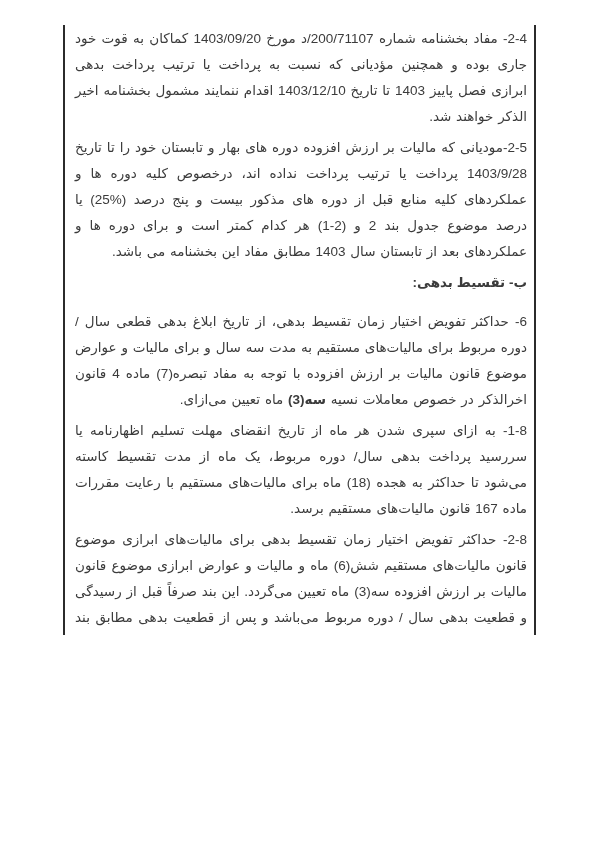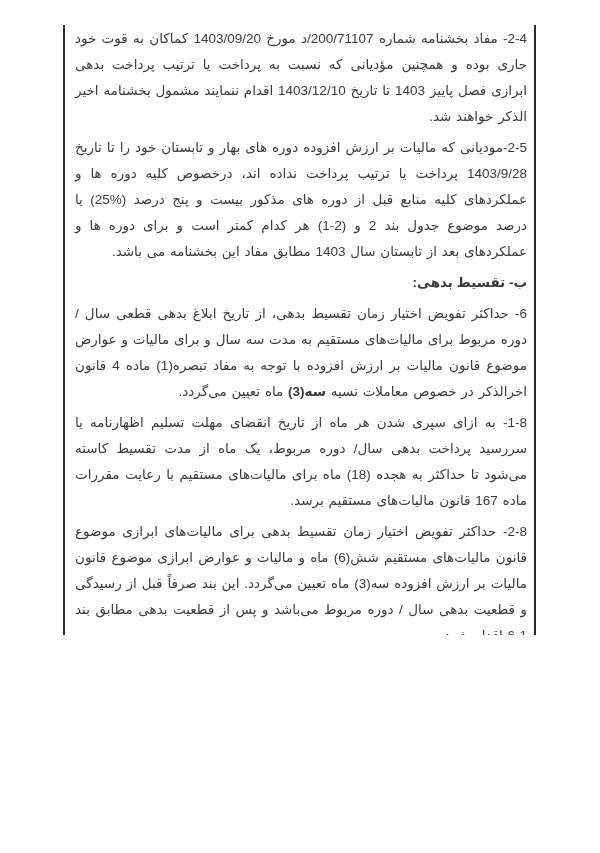--- a/index.html
+++ b/index.html
@@ -36,40 +36,40 @@
     margin: 0 0 5px 0;
     word-spacing: 1px;
   }
   .section-title {
     direction: rtl;
     text-align: right;
     font-size: 13.5px;
     line-height: 26px;
     color: #3b3b3b;
     font-weight: bold;
-    margin: 0 0 5px 0;
+    margin: 0 0 13px 0;
   }
   .hl {
     font-weight: bold;
   }
 </style>
 </head>
 <body>
 
 <div class="page">
   <div class="doc-frame">
 
     <p class="para">2-4- مفاد بخشنامه شماره 200/71107/د مورخ 1403/09/20 کماکان به قوت خود جاری بوده و همچنین مؤدیانی که نسبت به پرداخت یا ترتیب پرداخت بدهی ابرازی فصل پاییز 1403 تا تاریخ 1403/12/10 اقدام ننمایند مشمول بخشنامه اخیر الذکر خواهند شد.</p>
 
     <p class="para">2-5-مودیانی که مالیات بر ارزش افزوده دوره های بهار و تابستان خود را تا تاریخ 1403/9/28 پرداخت یا ترتیب پرداخت نداده اند، درخصوص کلیه دوره ها و عملکردهای کلیه منابع قبل از دوره های مذکور بیست و پنج درصد (%25) یا درصد موضوع جدول بند 2 و (2-1) هر کدام کمتر است و برای دوره ها و عملکردهای بعد از تابستان سال 1403 مطابق مفاد این بخشنامه می باشد.</p>
 
 
     <p class="section-title">ب- تقسیط بدهی:</p>
 
-    <p class="para"><span>6- حداکثر تفویض اختیار زمان تقسیط بدهی، از تاریخ ابلاغ بدهی قطعی سال / دوره مربوط برای مالیات‌های مستقیم به مدت سه سال و برای مالیات و عوارض موضوع قانون مالیات بر ارزش افزوده با توجه به مفاد تبصره(1) ماده 4 قانون اخرالذکر در خصوص معاملات نسیه </span><span class="hl">سه(3)</span><span> ماه تعیین می‌گردد.</span></p>
+    <p class="para"><span>6- حداکثر تفویض اختیار زمان تقسیط بدهی، از تاریخ ابلاغ بدهی قطعی سال / دوره مربوط برای مالیات‌های مستقیم به مدت سه سال و برای مالیات و عوارض موضوع قانون مالیات بر ارزش افزوده با توجه به مفاد تبصره(7) ماده 4 قانون اخرالذکر در خصوص معاملات نسیه </span><span class="hl">سه(3)</span><span> ماه تعیین می‌ازای.</span></p>
 
     <p class="para">1-8- به ازای سپری شدن هر ماه از تاریخ انقضای مهلت تسلیم اظهارنامه یا سررسید پرداخت بدهی سال/ دوره مربوط، یک ماه از مدت تقسیط کاسته می‌شود تا حداکثر به هجده (18) ماه برای مالیات‌های مستقیم با رعایت مقررات ماده 167 قانون مالیات‌های مستقیم برسد.</p>
 
     <p class="para">2-8- حداکثر تفویض اختیار زمان تقسیط بدهی برای مالیات‌های ابرازی موضوع قانون مالیات‌های مستقیم شش(6) ماه و مالیات و عوارض ابرازی موضوع قانون مالیات بر ارزش افزوده سه(3) ماه تعیین می‌گردد. این بند صرفاً قبل از رسیدگی و قطعیت بدهی سال / دوره مربوط می‌باشد و پس از قطعیت بدهی مطابق بند 1-6 اقدام شود.</p>
 
 
     <p class="para">8- برای تقسیط بدهی پس از محاسبه کلیه جرائم و اتخاذ تصمیم در خصوص میزان بخشودگی جرائم قابل بخشش مطابق این بخشنامه؛ اصل بدهی، جرائم غیر قابل بخشش و جرائمی که بخشودگی آن مورد موافقت قرار نمی‌گیرد به صورت توأمان تقسیط شود و مبلغ هر قسط به تناسب برای اصل بدهی و جرائم منظور شود. اعمال بخشودگی جرائم موضوع این بخشنامه مشروط به پرداخت اقساط در سررسیدهای مقرر می باشد.</p>
 
   </div>
 </div>

